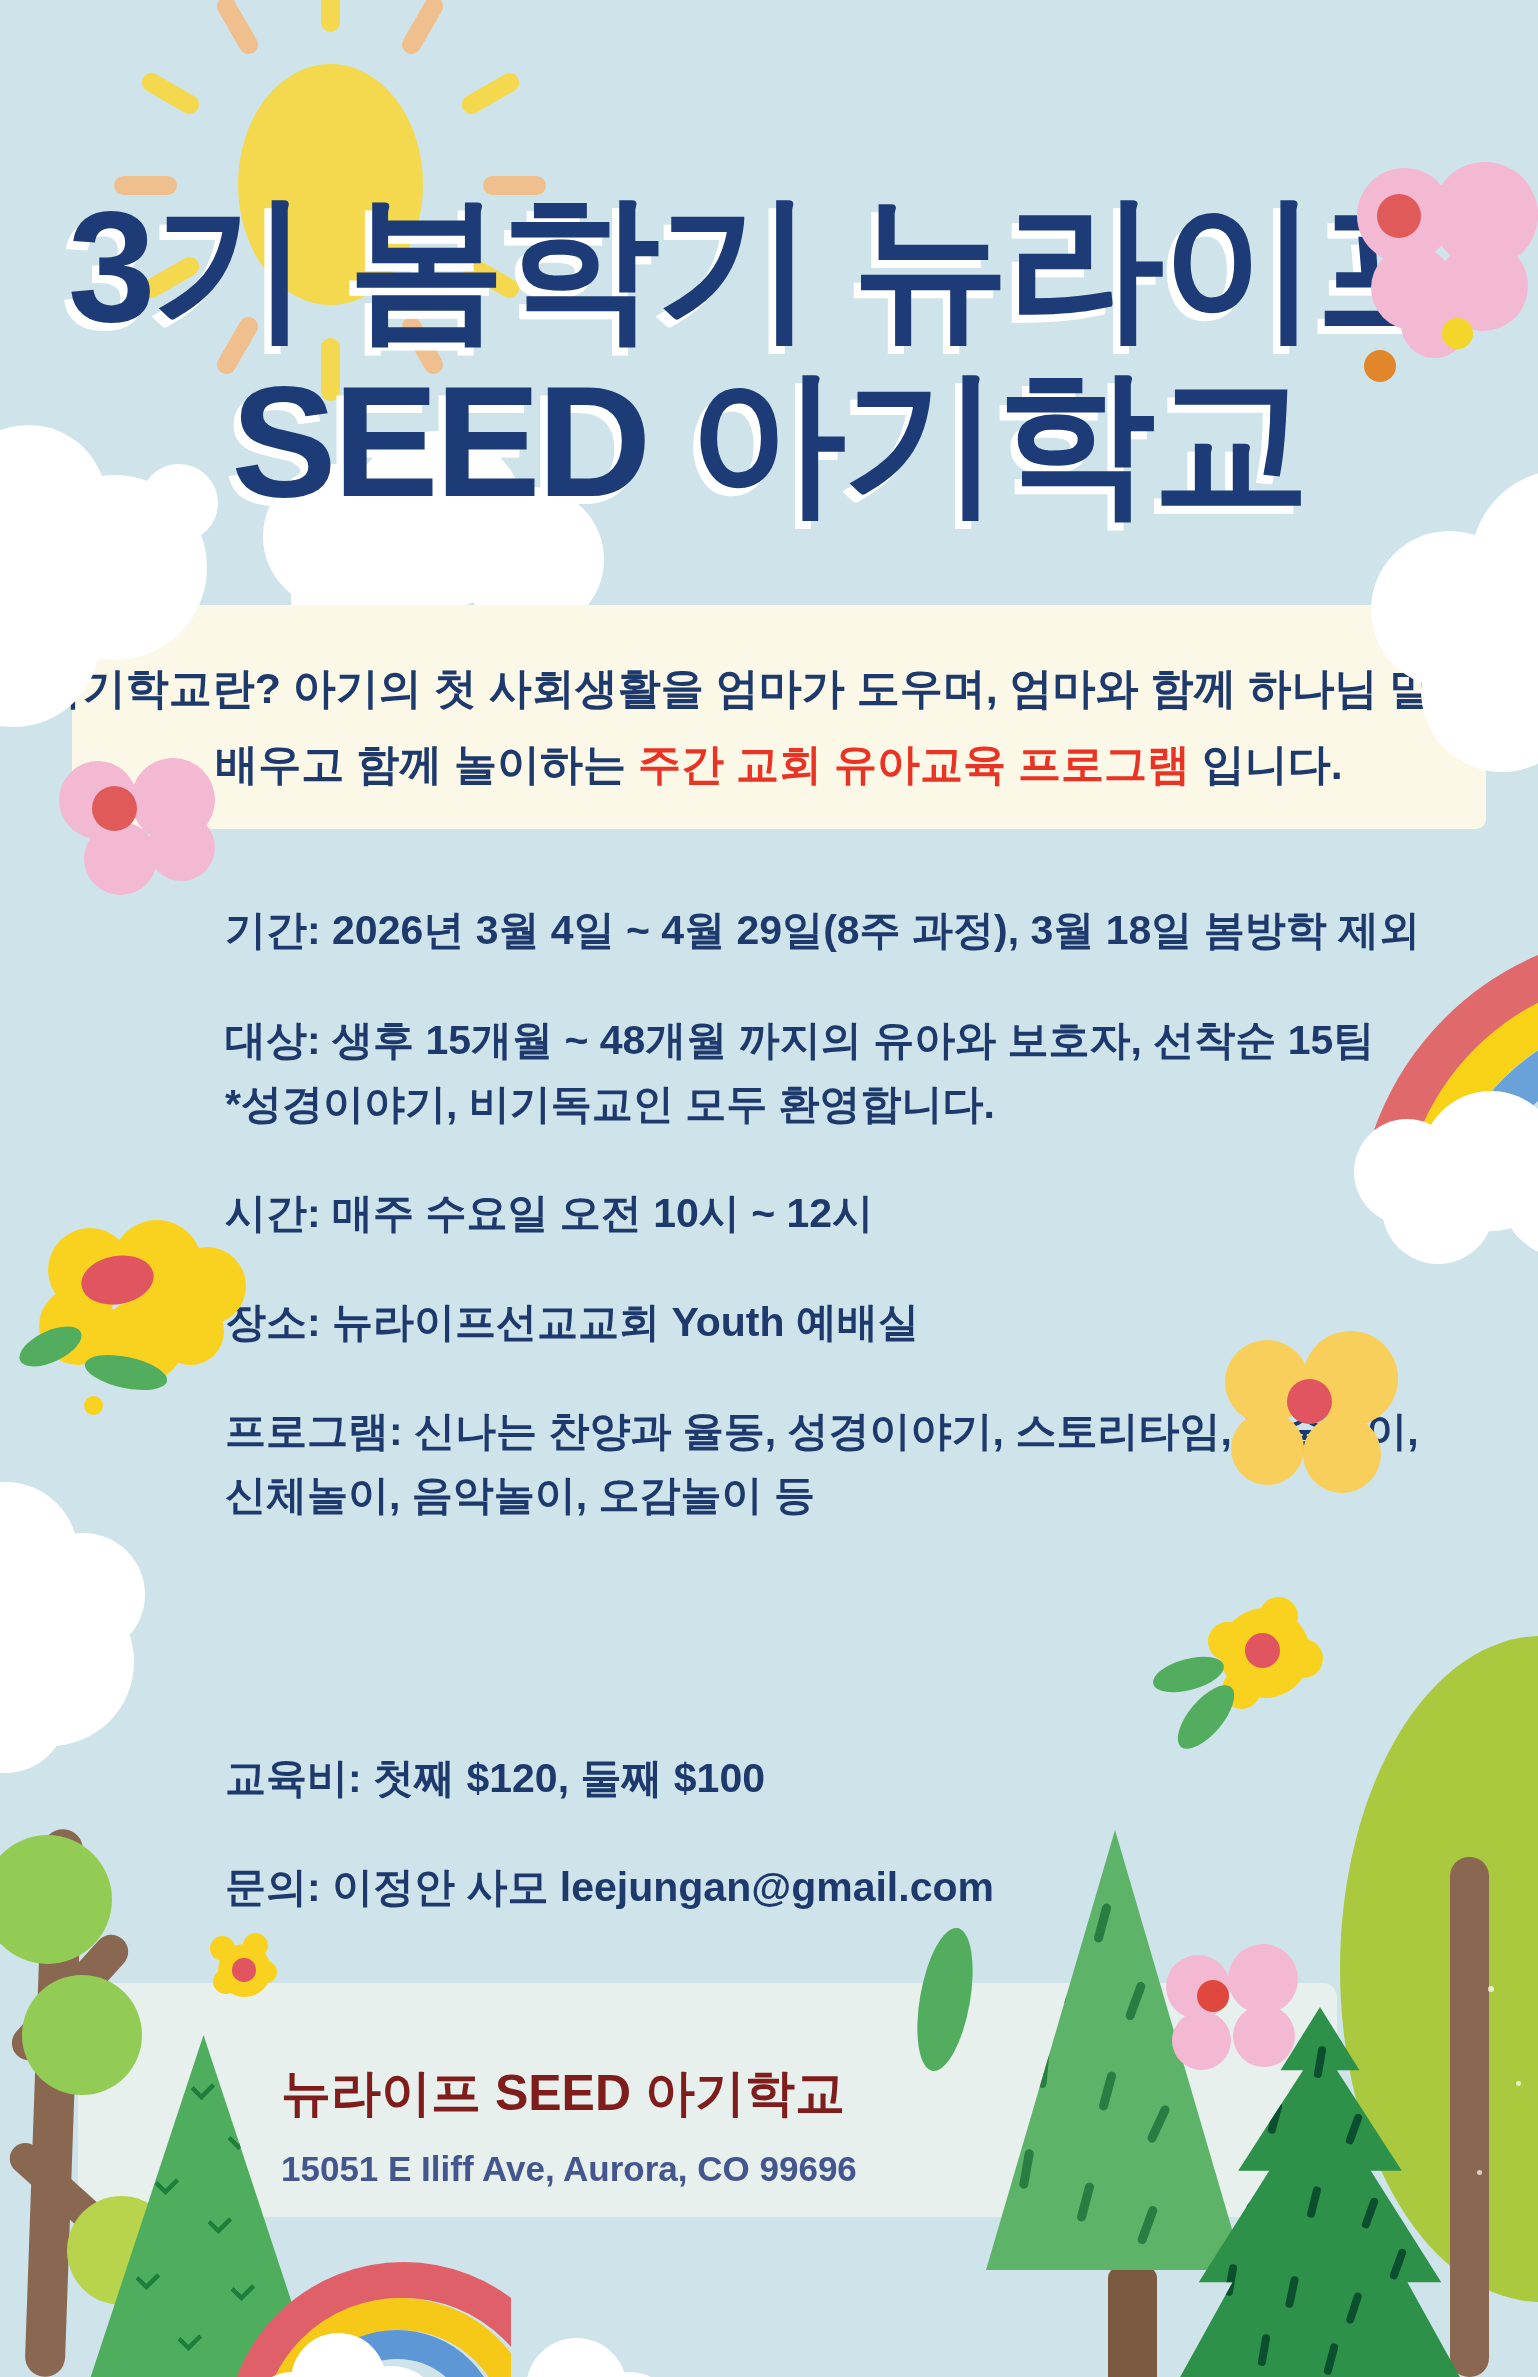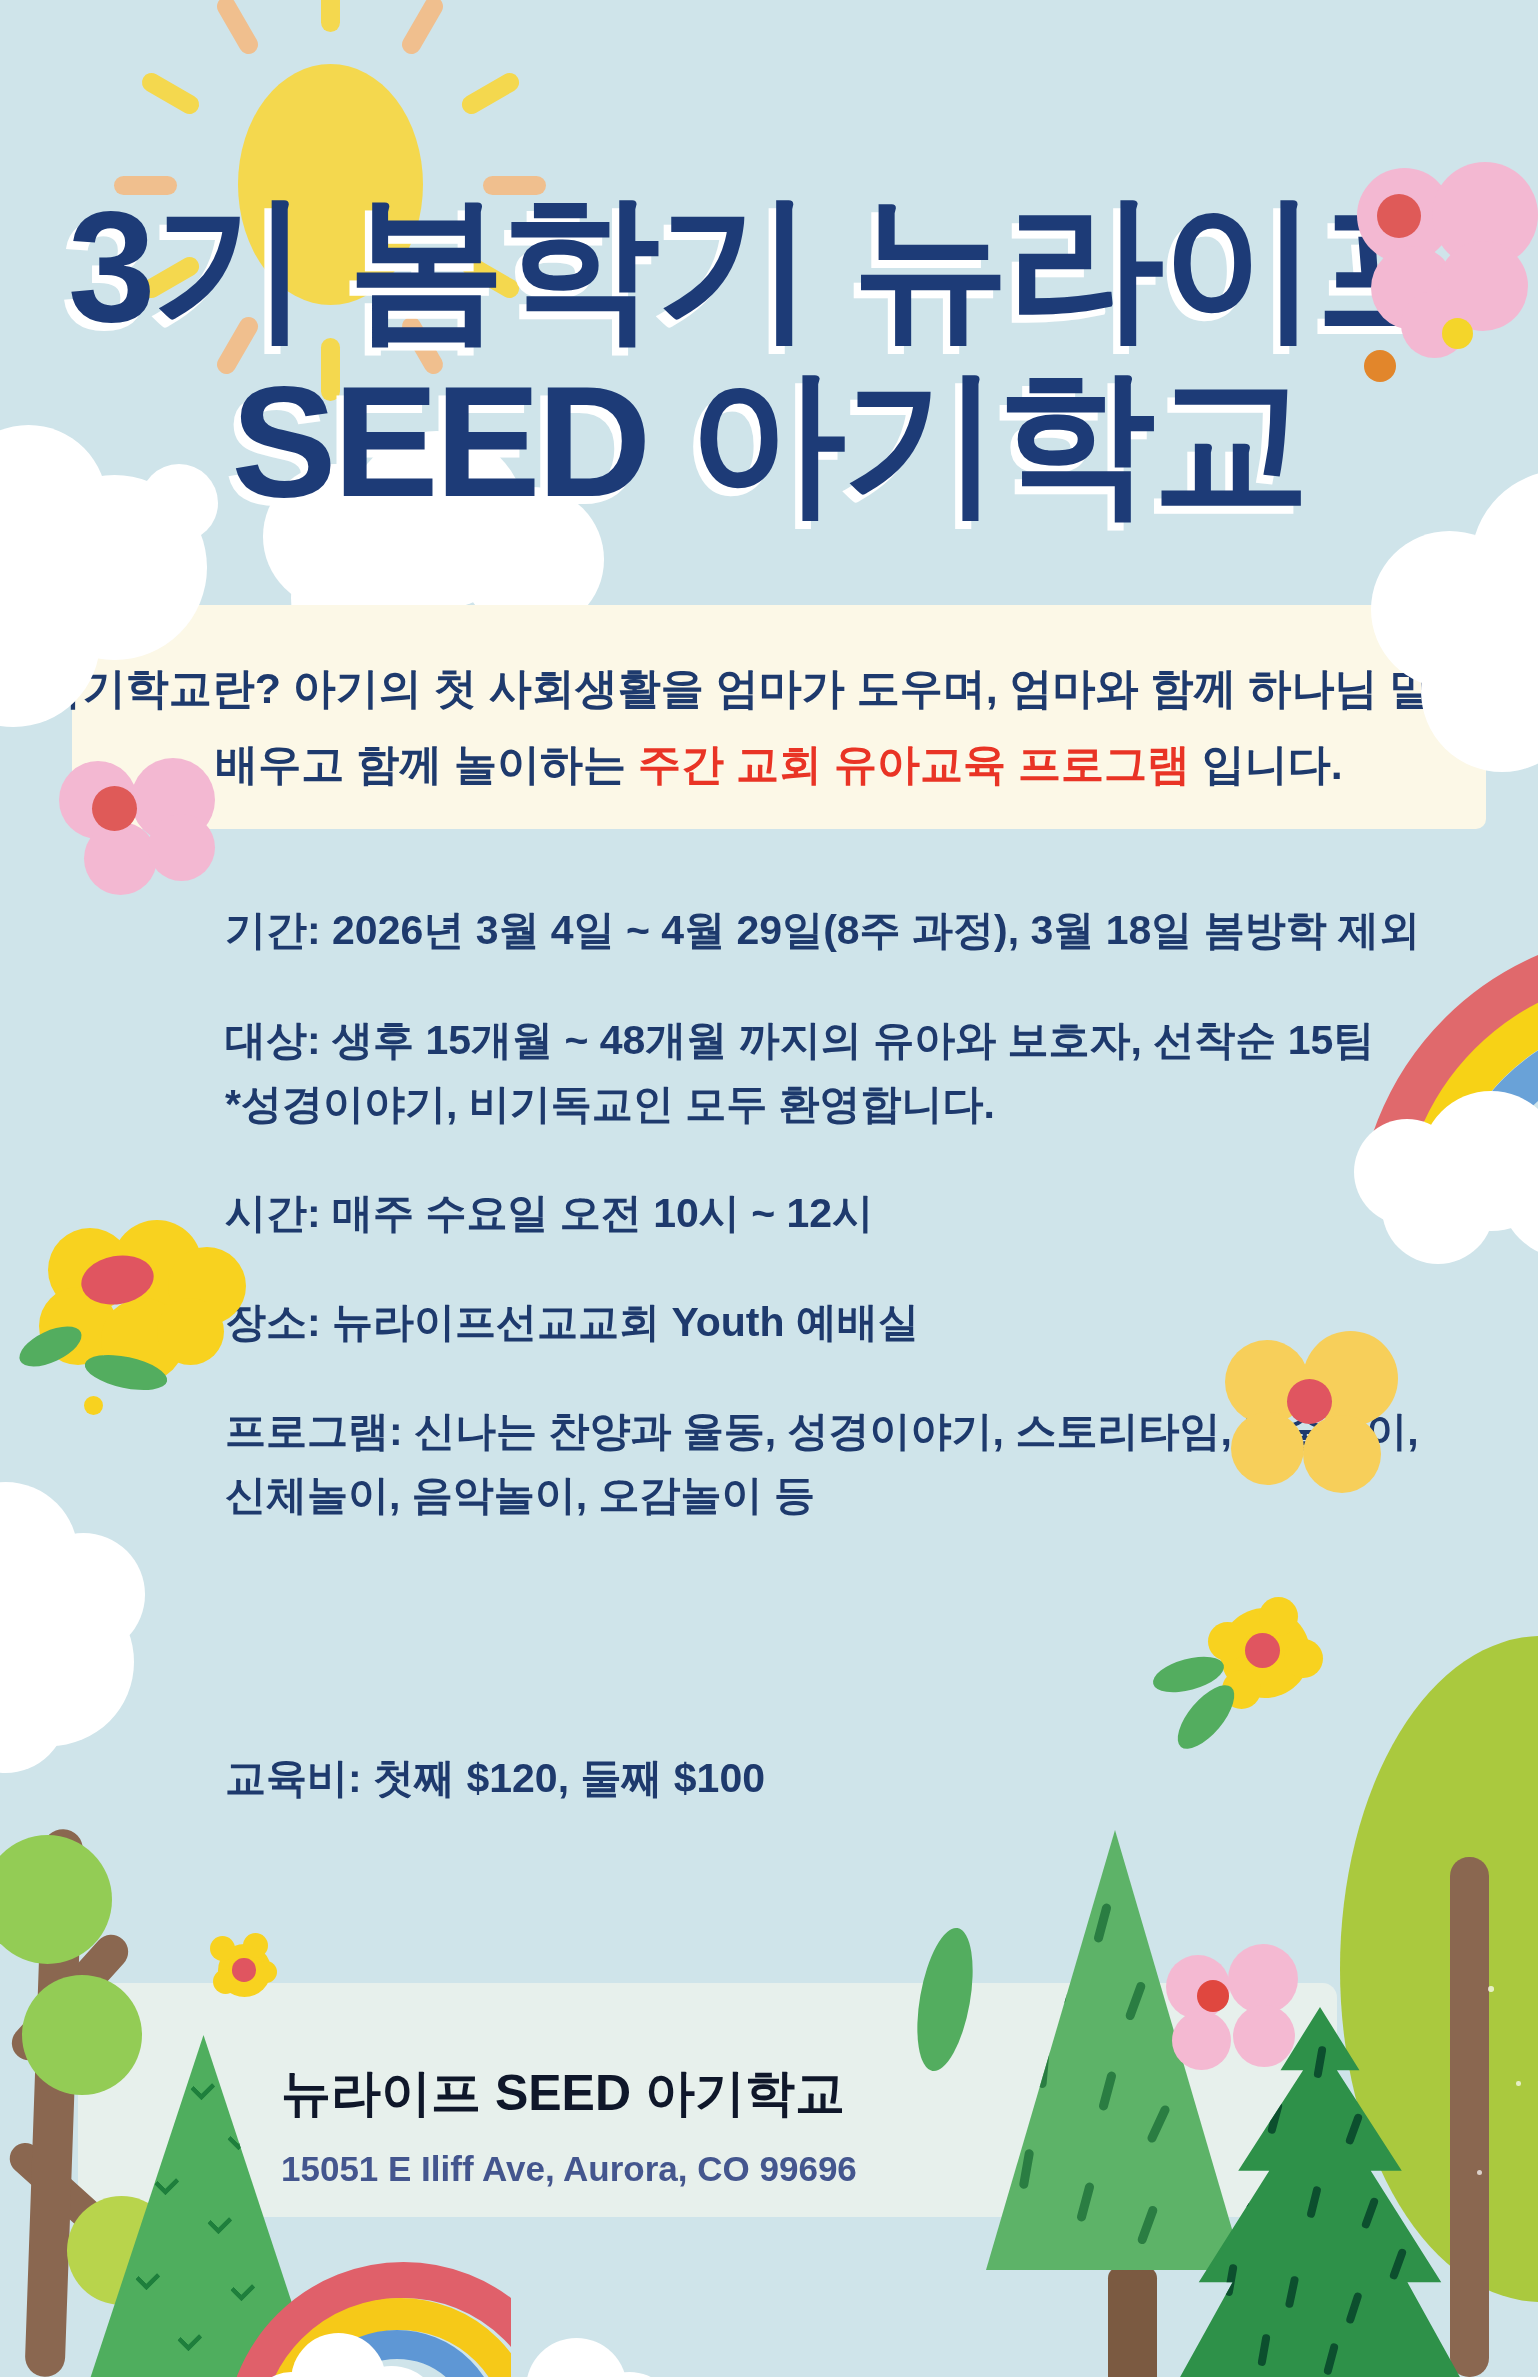--- a/index.html
+++ b/index.html
@@ -18,21 +18,21 @@
      color:#1d3b77;font-size:158px;letter-spacing:-3.4px;line-height:1;
      text-shadow:-7.3px 8.4px 0 #ffffff;white-space:nowrap;}
   .introbox{position:absolute;left:72px;top:605px;width:1414px;height:224px;
      background:#fcf8e7;border-radius:10px;}
   .introline{position:absolute;left:50%;transform:translateX(-50%);white-space:nowrap;
      font-size:43px;font-weight:700;color:#1e3a6d;}
   .hl{color:#e93425;}
   .dline{position:absolute;left:225px;white-space:nowrap;font-size:41px;
      font-weight:700;color:#1e3a6d;}
   .fname{position:absolute;left:281px;top:2060px;font-size:50px;font-weight:800;
-     color:#0f172a;white-space:nowrap;}
+     color:#7f1d1d;white-space:nowrap;}
   .faddr{position:absolute;left:281px;top:2149px;font-size:35px;font-weight:600;
      color:#44568e;white-space:nowrap;}
 </style>
 </head>
 <body>
 
 <div class="poster">
 
   <div class="abs">
     <div class="ray" style="left:505px;top:154px;background:#f0bf8e;transform:rotate(90deg)"></div>
@@ -109,20 +109,21 @@
   <div class="title" style="top:362px">SEED 아기학교</div>
 
   <div class="dline" style="top:903px">기간: 2026년 3월 4일 ~ 4월 29일(8주 과정), 3월 18일 봄방학 제외</div>
   <div class="dline" style="top:1013px">대상: 생후 15개월 ~ 48개월 까지의 유아와 보호자, 선착순 15팀</div>
   <div class="dline" style="top:1077px">*성경이야기, 비기독교인 모두 환영합니다.</div>
   <div class="dline" style="top:1186px">시간: 매주 수요일 오전 10시 ~ 12시</div>
   <div class="dline" style="top:1295px">장소: 뉴라이프선교교회 Youth 예배실</div>
   <div class="dline" style="top:1404px">프로그램: 신나는 찬양과 율동, 성경이야기, 스토리타임, 미술놀이,</div>
   <div class="dline" style="top:1468px">신체놀이, 음악놀이, 오감놀이 등</div>
   <div class="dline" style="top:1751px">교육비: 첫째 $120, 둘째 $100</div>
+  <div class="dline" style="top:1860px">문의: 이정안 사모 leejungan@gmail.com</div>
 
   <div>
     <div class="petal" style="left:1357px;top:168px;width:95px;height:95px;background:#f3b8d2"></div>
     <div class="petal" style="left:1432px;top:162px;width:106px;height:106px;background:#f3b8d2"></div>
     <div class="petal" style="left:1371px;top:246px;width:84px;height:84px;background:#f3b8d2"></div>
     <div class="petal" style="left:1438px;top:241px;width:90px;height:90px;background:#f3b8d2"></div>
     <div class="petal" style="left:1401px;top:291px;width:67px;height:67px;background:#f3b8d2"></div>
     <div class="petal" style="left:1377px;top:194px;width:44px;height:44px;background:#df5a58"></div>
   </div>
   <div class="petal" style="left:1442px;top:318px;width:31px;height:31px;background:#f4d52a"></div>

